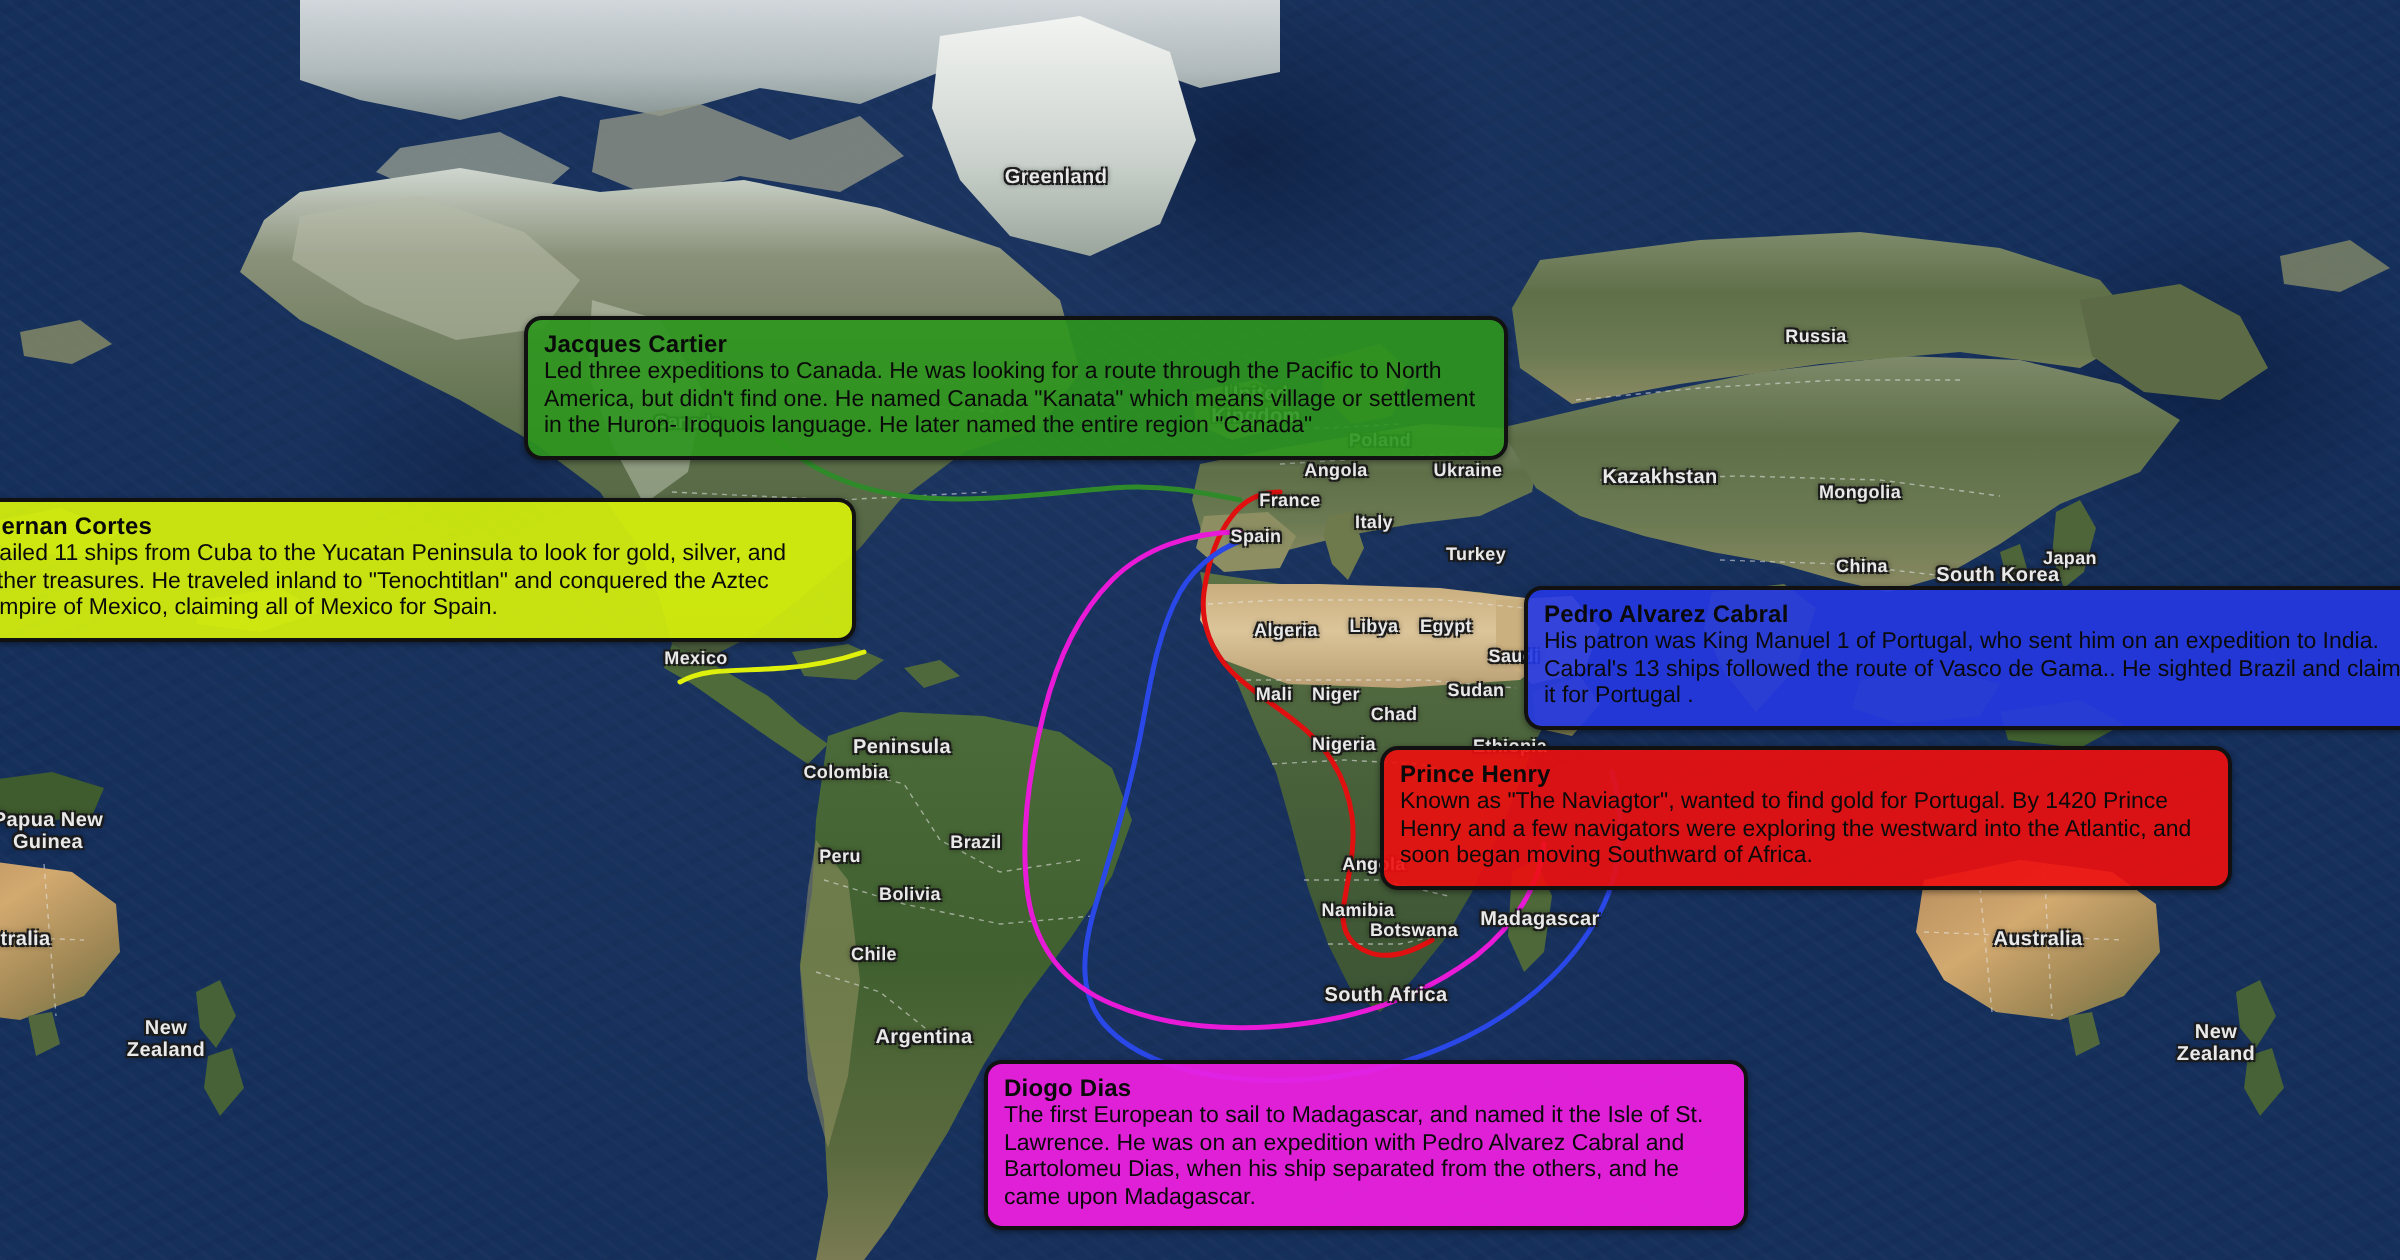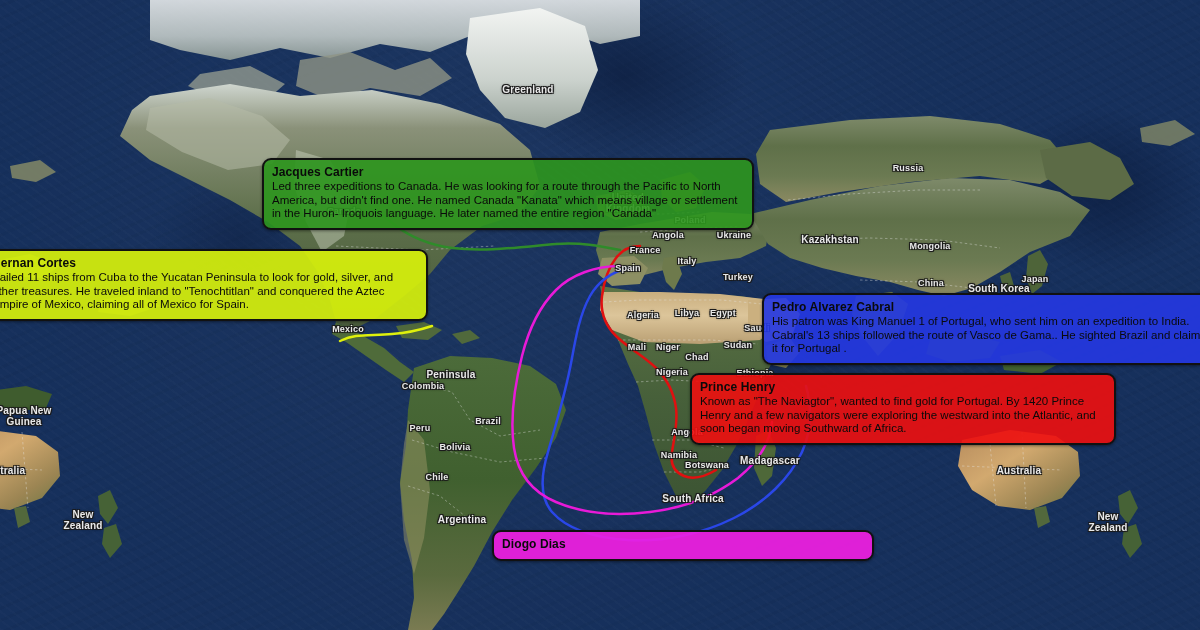--- a/index.html
+++ b/index.html
@@ -328,15 +328,16 @@
     <div class="c-body">His patron was King Manuel 1 of Portugal, who sent him on an expedition to India. Cabral's 13 ships followed the route of Vasco de Gama.. He sighted Brazil and claimed it for Portugal .</div>
   </div>
 
   <div class="callout" id="callout-henry" style="background: rgba(237, 15, 15, 0.91);">
     <div class="c-title">Prince Henry</div>
     <div class="c-body">Known as "The Naviagtor", wanted to find gold for Portugal. By 1420 Prince Henry and a few navigators were exploring the westward  into the Atlantic, and soon began moving Southward of Africa.</div>
   </div>
 
   <div class="callout" id="callout-dias" style="background: rgba(243, 31, 227, 0.91);">
     <div class="c-title">Diogo Dias</div>
+    <div class="c-body">The first European to sail to Madagascar, and named it the Isle of St. Lawrence. He was on an expedition with Pedro Alvarez Cabral and Bartolomeu Dias, when his ship separated from the others, and he came upon Madagascar.</div>
   </div>
 
 </div>
 
 </body></html>

